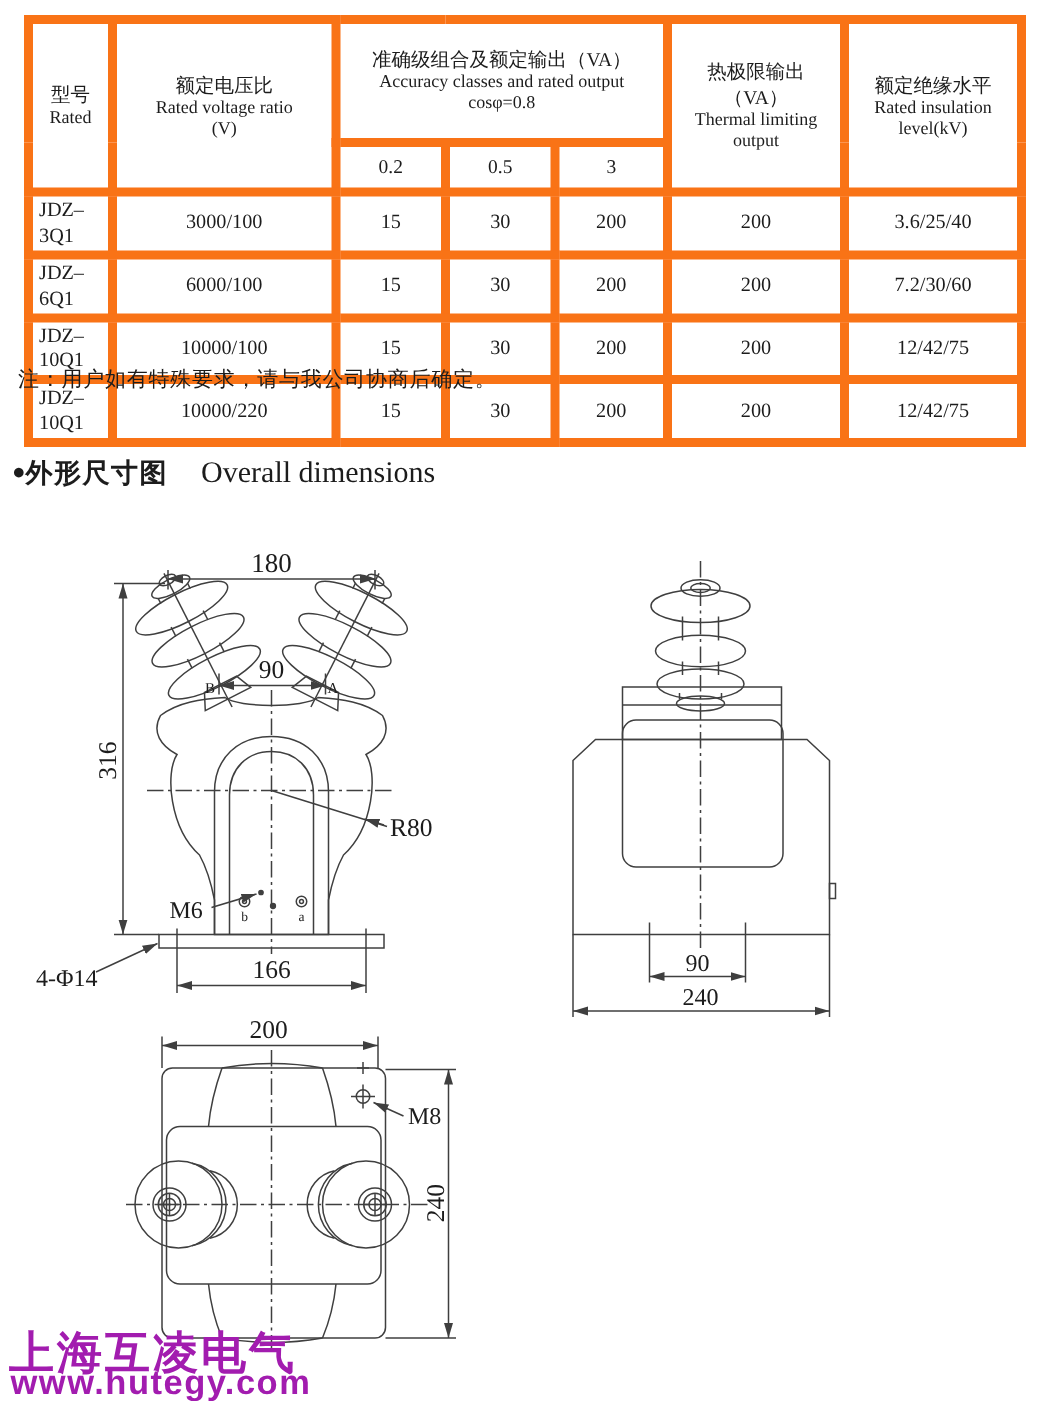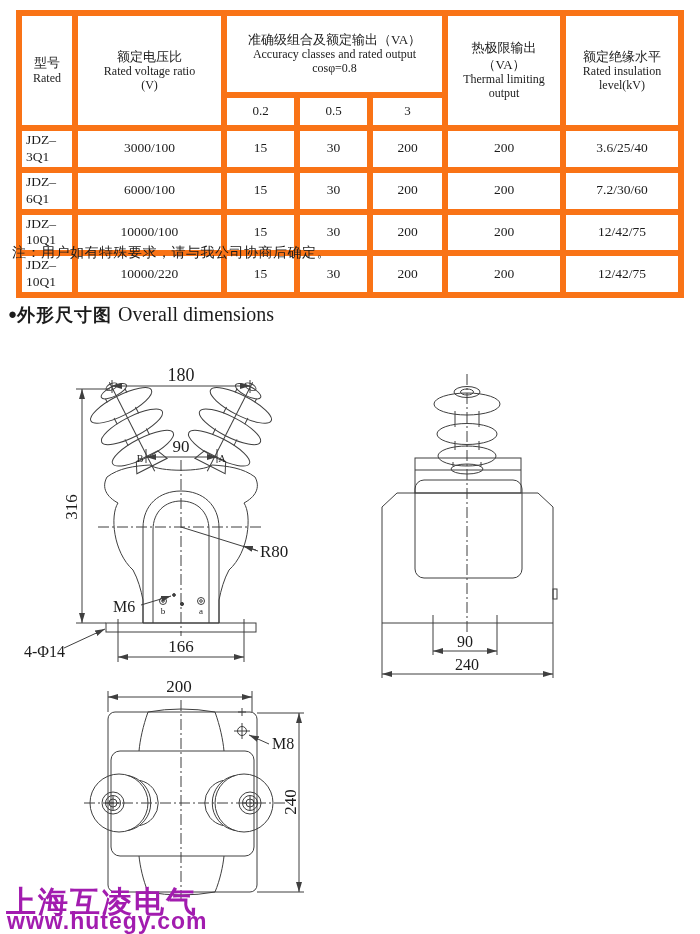--- a/index.html
+++ b/index.html
@@ -14,21 +14,21 @@
   table.spec tr.sub td{height:25px;font-size:13px;}
   table.spec tr.data td{height:28px;font-size:13.5px;}
   table.spec tr.data td.l{text-align:left;padding-left:4px;}
   
   .note-zh{position:absolute;left:12px;top:244px;font-size:14px;letter-spacing:.5px;text-align:center;}
   .note-en{position:absolute;left:12px;top:269px;font-size:14.5px;}
   
   .section{position:absolute;left:8px;top:303px;font-size:19px;white-space:nowrap;}
   .section .bullet{font-size:15px;vertical-align:2px;}
   .section .zh{font-weight:bold;font-size:18px;letter-spacing:1px;}
-  .section .en{font-size:20px;margin-left:6px;}
+  .section .en{font-size:20px;margin-left:22px;}
   
   svg.draw{position:absolute;left:0;top:340px;}
   
   .wm1{position:absolute;left:6px;top:882px;font-size:30px;font-weight:bold;
        font-family:"Liberation Sans","DejaVu Sans",sans-serif;letter-spacing:2px;}
   .wm2{position:absolute;left:7px;top:908px;font-size:23px;font-weight:bold;
        font-family:"Liberation Sans","DejaVu Sans",sans-serif;letter-spacing:1px;}
 </style>
 </head>
 <body>

